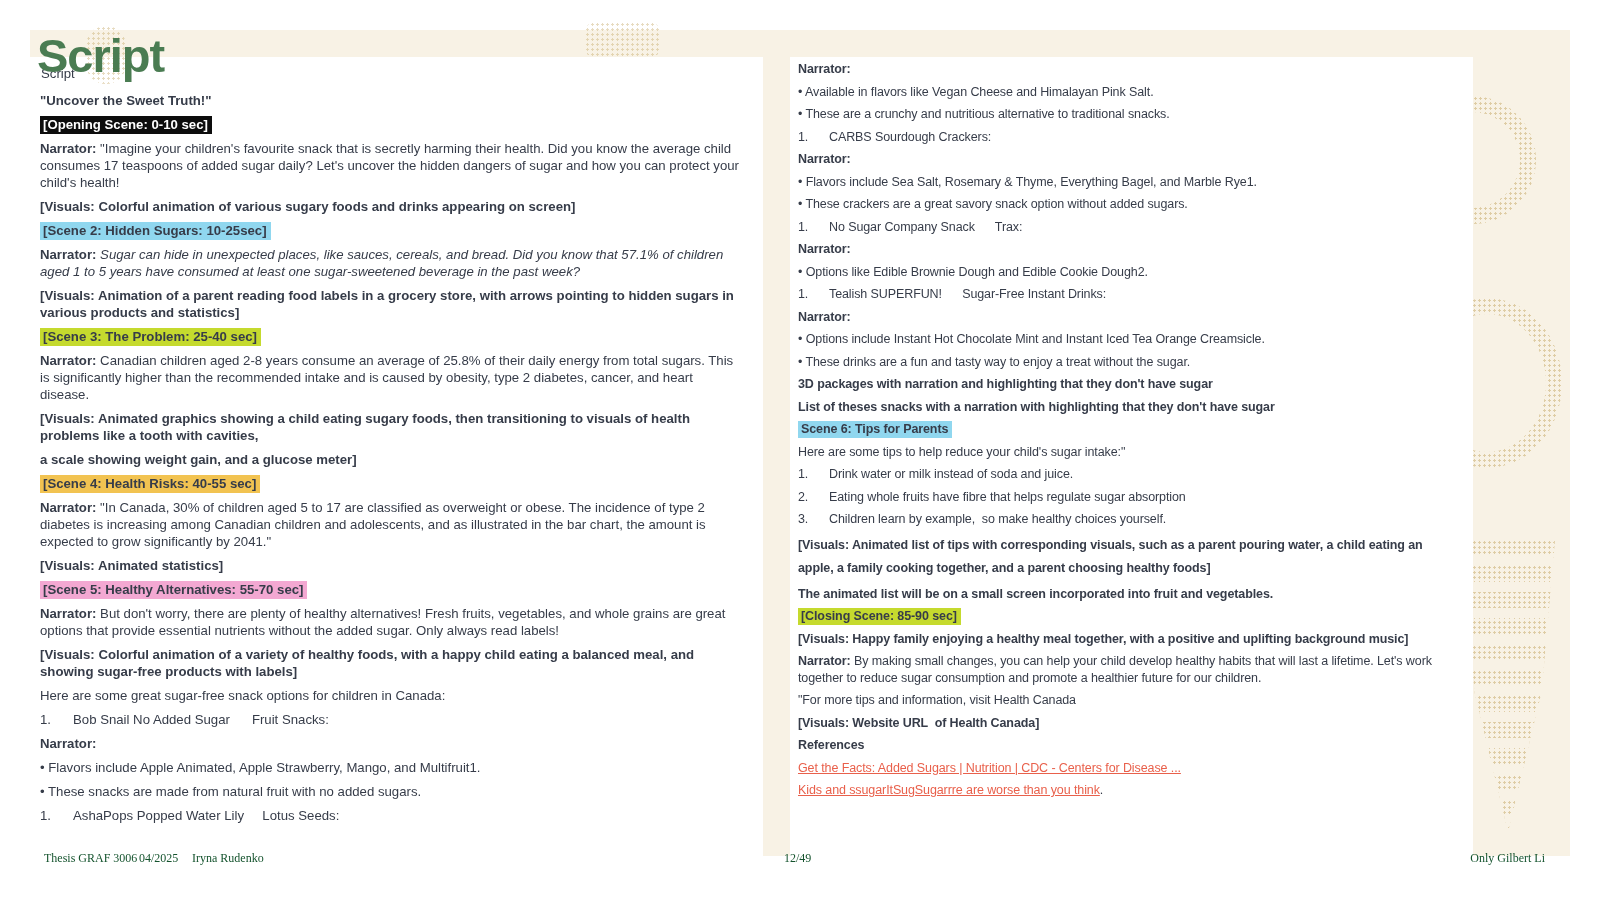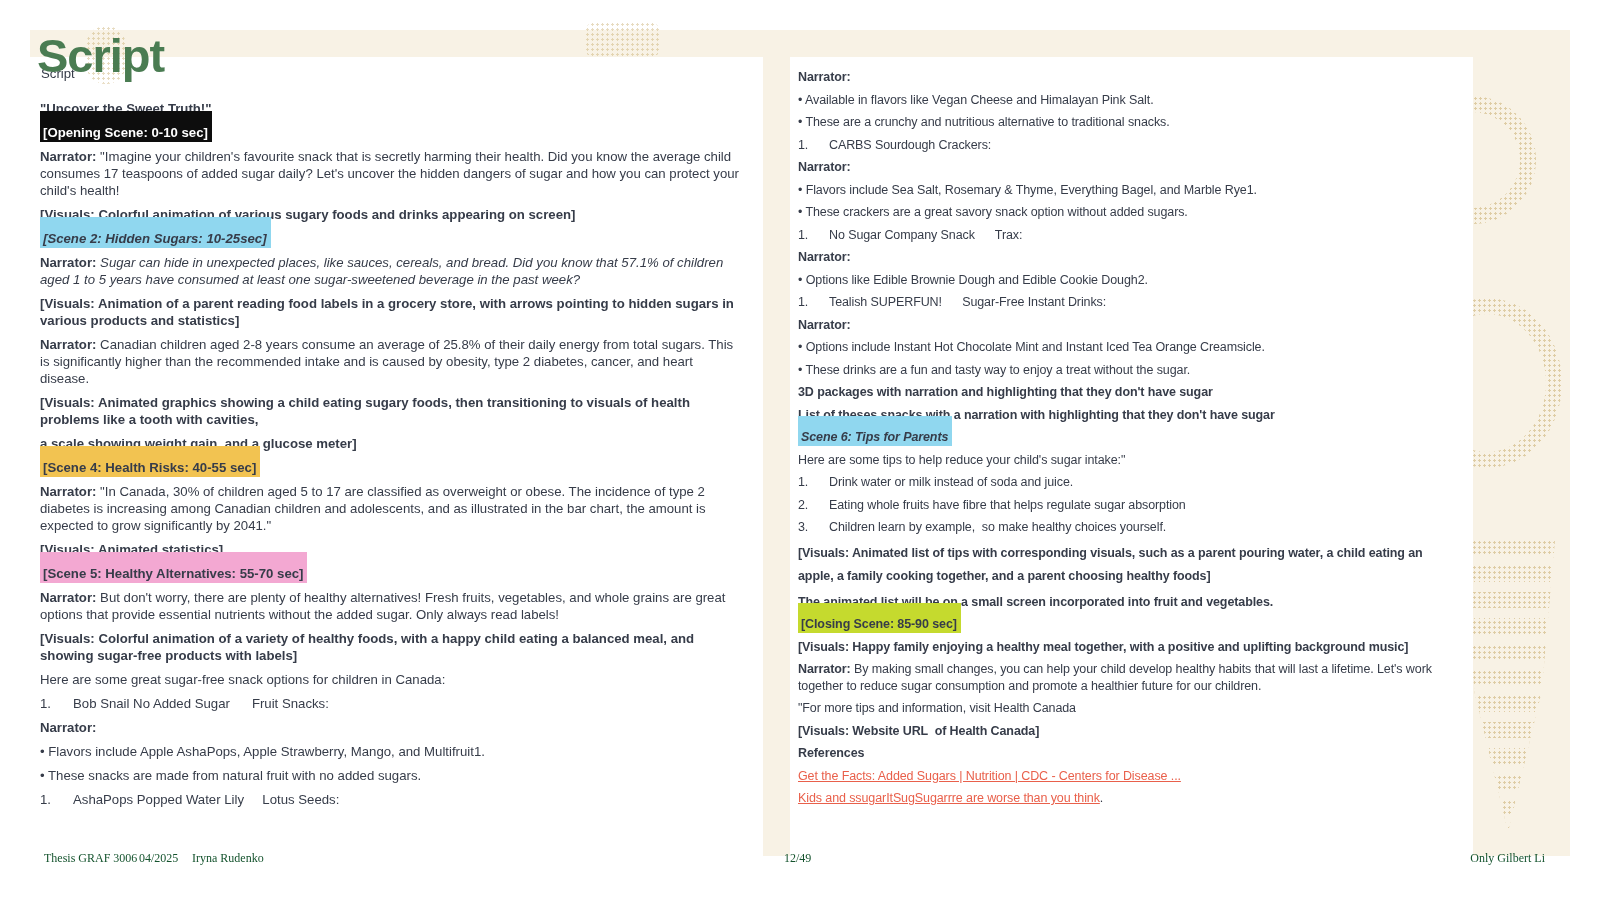--- a/index.html
+++ b/index.html
@@ -44,35 +44,35 @@
     position:absolute;left:41px;top:66px;z-index:3;
     font-size:13.2px;font-weight:400;color:var(--text,#363c49);
   }
   .page-title{
     position:absolute;left:37px;top:30px;margin:0;z-index:4;
     font-size:47px;line-height:52px;font-weight:800;letter-spacing:-1px;
     color:var(--green,#4a7c52);
   }
 
   
-  .col{position:absolute;z-index:3;margin-top:8px;}
+  .col{position:absolute;z-index:3;}
   .col-left{left:40px;top:92px;width:700px;font-size:13.2px;line-height:17px;}
   .col-right{left:798px;top:61px;width:648px;font-size:12.5px;line-height:16.5px;letter-spacing:-0.1px;}
   .blk{margin:0 0 7px 0;white-space:pre-wrap;}
   .col-right .blk{margin:0 0 6px 0;}
   .blk.spaced{line-height:23px;}
   .b{font-weight:700;}
   .it{font-style:italic;}
   .lbl{font-weight:700;}
   .num{display:inline-block;min-width:33px;}
   .col-right .num{min-width:31px;}
   .bu{display:inline;}
-  .hl{font-weight:700;padding:14px 4px 2px 3px;}
+  .hl{font-weight:700;padding:1px 4px 2px 3px;}
   .hl-black{background:var(--hl-black,#0d0d0d);color:#ffffff;}
-  .hl-cyan{background:var(--hl-cyan,#90d7ef);font-style:italic;}
+  .hl-cyan{background:var(--hl-cyan,#90d7ef);}
   .hl-lime{background:var(--hl-lime,#c5da2e);}
   .hl-amber{background:var(--hl-amber,#f2c351);}
   .hl-pink{background:var(--hl-pink,#f3a8d2);}
   .ref-link{color:var(--link,#e9604b);text-decoration:underline;cursor:pointer;}
 
   
   .footer{
     position:absolute;left:0;top:851px;width:1600px;height:20px;z-index:5;
     font-family:"Liberation Serif", serif;font-size:12px;color:#14532d;
   }
@@ -100,33 +100,34 @@
 <h1 class="page-title">Script</h1>
 
 <div class="col col-left">
     <p class="blk"><span class="b">"Uncover the Sweet Truth!"</span></p>
     <p class="blk"><span class="hl hl-black">[Opening Scene: 0-10 sec]</span></p>
     <p class="blk"><span class="lbl">Narrator:</span><span> "Imagine your children's favourite snack that is secretly harming their health. Did you know the average child consumes 17 teaspoons of added sugar daily? Let's uncover the hidden dangers of sugar and how you can protect your child's health!</span></p>
     <p class="blk"><span class="b">[Visuals: Colorful animation of various sugary foods and drinks appearing on screen]</span></p>
     <p class="blk"><span class="hl hl-cyan">[Scene 2: Hidden Sugars: 10-25sec]</span></p>
     <p class="blk"><span class="lbl b">Narrator:</span><span class="it"> Sugar can hide in unexpected places, like sauces, cereals, and bread. Did you know that 57.1% of children aged 1 to 5 years have consumed at least one sugar-sweetened beverage in the past week?</span></p>
     <p class="blk"><span class="b">[Visuals: Animation of a parent reading food labels in a grocery store, with arrows pointing to hidden sugars in various products and statistics]</span></p>
+    <p class="blk"><span class="hl hl-lime">[Scene 3: The Problem: 25-40 sec]</span></p>
     <p class="blk"><span class="lbl">Narrator:</span><span> Canadian children aged 2-8 years consume an average of 25.8% of their daily energy from total sugars. This is significantly higher than the recommended intake and is caused by obesity, type 2 diabetes, cancer, and heart disease.</span></p>
     <p class="blk"><span class="b">[Visuals: Animated graphics showing a child eating sugary foods, then transitioning to visuals of health problems like a tooth with cavities,</span></p>
     <p class="blk"><span class="b">a scale showing weight gain, and a glucose meter]</span></p>
     <p class="blk"><span class="hl hl-amber">[Scene 4: Health Risks: 40-55 sec]</span></p>
     <p class="blk"><span class="lbl">Narrator:</span><span> "In Canada, 30% of children aged 5 to 17 are classified as overweight or obese. The incidence of type 2 diabetes is increasing among Canadian children and adolescents, and as illustrated in the bar chart, the amount is expected to grow significantly by 2041."</span></p>
     <p class="blk"><span class="b">[Visuals: Animated statistics]</span></p>
     <p class="blk"><span class="hl hl-pink">[Scene 5: Healthy Alternatives: 55-70 sec]</span></p>
     <p class="blk"><span class="lbl">Narrator:</span><span> But don't worry, there are plenty of healthy alternatives! Fresh fruits, vegetables, and whole grains are great options that provide essential nutrients without the added sugar. Only always read labels!</span></p>
     <p class="blk"><span class="b">[Visuals: Colorful animation of a variety of healthy foods, with a happy child eating a balanced meal, and showing sugar-free products with labels]</span></p>
     <p class="blk"><span>Here are some great sugar-free snack options for children in Canada:</span></p>
     <p class="blk"><span class="num">1.</span><span>Bob Snail No Added Sugar      Fruit Snacks:</span></p>
     <p class="blk"><span class="lbl">Narrator:</span></p>
-    <p class="blk"><span class="bu">• </span><span>Flavors include Apple AshaPops, Apple Strawberry, Mango, and Multifruit1.</span></p>
+    <p class="blk"><span class="bu">• </span><span>Flavors include Apple Animated, Apple Strawberry, Mango, and Multifruit1.</span></p>
     <p class="blk"><span class="bu">• </span><span>These snacks are made from natural fruit with no added sugars.</span></p>
     <p class="blk"><span class="num">1.</span><span>AshaPops Popped Water Lily     Lotus Seeds:</span></p>
   </div>
 <div class="col col-right">
     <p class="blk"><span class="lbl">Narrator:</span></p>
     <p class="blk"><span class="bu">• </span><span>Available in flavors like Vegan Cheese and Himalayan Pink Salt.</span></p>
     <p class="blk"><span class="bu">• </span><span>These are a crunchy and nutritious alternative to traditional snacks.</span></p>
     <p class="blk"><span class="num">1.</span><span>CARBS Sourdough Crackers:</span></p>
     <p class="blk"><span class="lbl">Narrator:</span></p>
     <p class="blk"><span class="bu">• </span><span>Flavors include Sea Salt, Rosemary &amp; Thyme, Everything Bagel, and Marble Rye1.</span></p>

